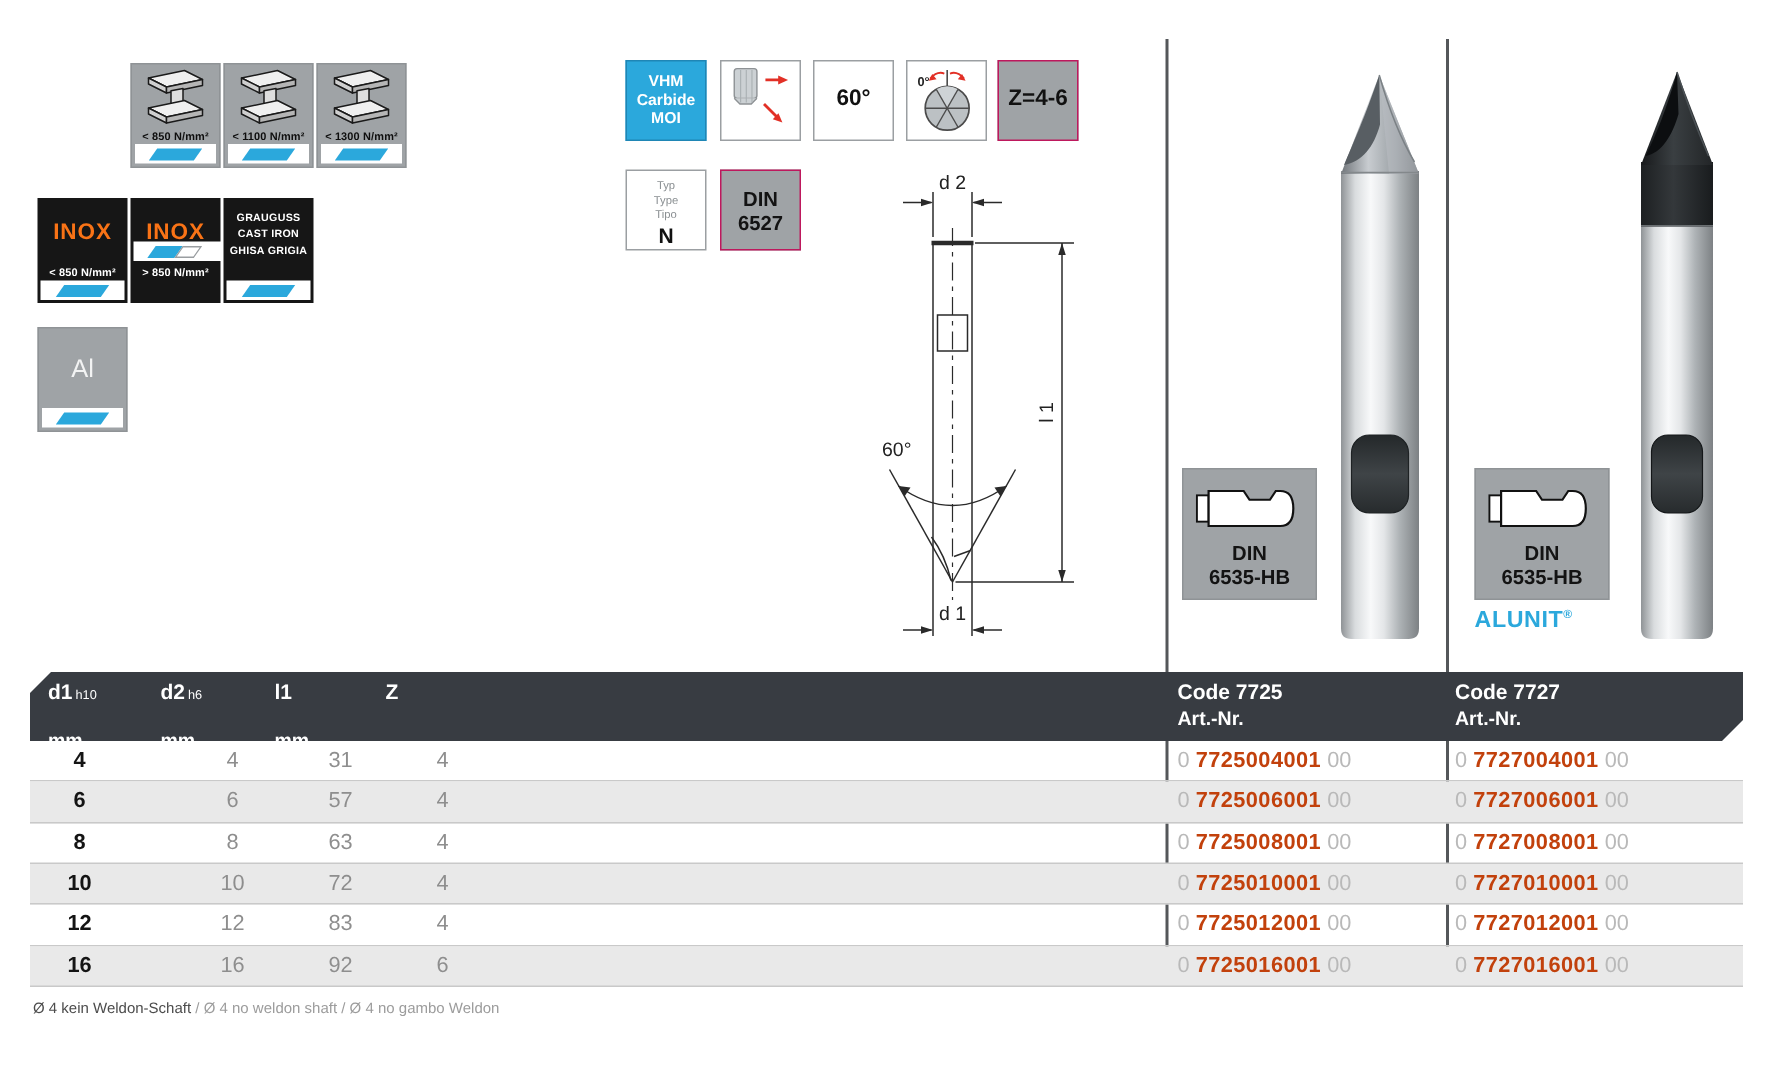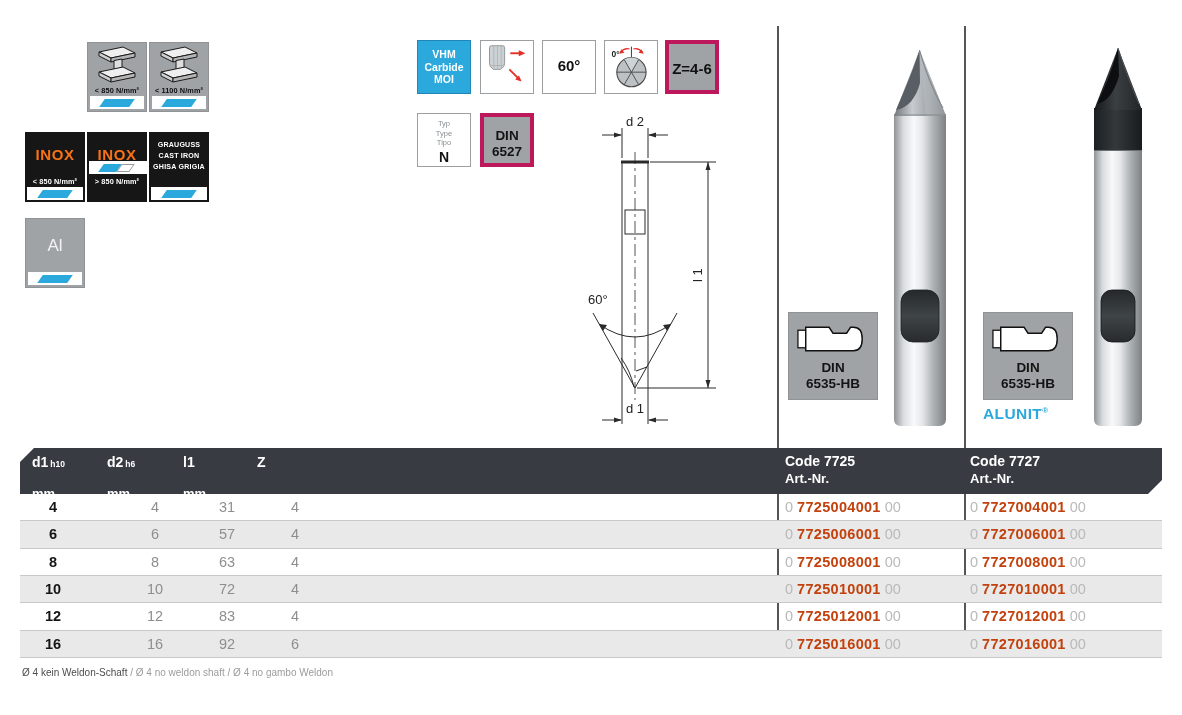--- a/index.html
+++ b/index.html
@@ -22,21 +22,21 @@
   .para-split .p1 { position:absolute; left:12px; top:2.5px; width:28px; height:8px; background:var(--blue); transform:skewX(-35deg); }
   .para-split .p2 { position:absolute; left:30px; top:2.5px; width:13px; height:8px; background:#fff; border:1px solid #9a9ea1; transform:skewX(-35deg); }
   .inox-title { margin-top:14px; text-align:center; color:#f97316; font-weight:bold; font-size:15px; letter-spacing:0.6px; }
   .ci-lines { margin-top:8px; text-align:center; color:#fff; font-weight:bold; font-size:7.1px; line-height:11px; letter-spacing:0.2px; }
   .al-title { margin-top:17px; text-align:center; color:#f2f3f3; font-size:17px; }
 
   
   .picon { position:absolute; width:54px; height:54px; top:40px; }
   .picon.blue { background:var(--blue); border:1px solid #1f86b5; color:#fff; }
   .picon.white { background:#fff; border:1.5px solid #9b9fa2; }
-  .picon.grayp { background:var(--icongray); border:4px solid #be185d; }
+  .picon.grayp { background:var(--icongray); border:1px solid #be185d; }
   .picon.row2 { top:113px; }
   .vhm-lines { font-size:10.5px; font-weight:bold; text-align:center; margin-top:7px; line-height:12.5px; }
   .deg-label { font-size:15px; font-weight:bold; color:#111; text-align:center; line-height:50px; }
   .typ-lines { font-size:7.5px; color:#8a8f92; text-align:center; margin-top:5px; line-height:9.5px; }
   .typ-n { font-size:14px; font-weight:bold; color:#111; text-align:center; margin-top:1px; }
   .din-lines { font-size:13.5px; font-weight:bold; color:#131313; text-align:center; margin-top:11px; line-height:15.5px; }
 
   
   .shankbox { position:absolute; top:312px; width:90px; height:88px; background:var(--icongray);
               border:1px solid #8f9396; text-align:center; }
@@ -50,21 +50,21 @@
   .vseg { position:absolute; width:2px; }
 
   
   .abs { position:absolute; }
 
   
   .thead { position:absolute; left:20px; top:448px; width:1142px; height:46px; background:var(--hdr);
            color:#fff; clip-path:polygon(14px 0, 1142px 0, 1142px 32px, 1128px 46px, 0 46px, 0 14px); }
   .th { position:absolute; top:5px; }
   .th .main { font-size:14px; font-weight:bold; }
-  .th .sub { font-size:8.5px; font-weight:bold; margin-left:2px;text-align:center; }
+  .th .sub { font-size:8.5px; font-weight:normal; margin-left:2px;text-align:center; }
   .th .unit { font-size:13px; font-weight:bold; display:block; margin-top:15px; }
   .th .l1 { font-size:14px; font-weight:bold; display:block; }
   .th .l2 { font-size:13px; font-weight:bold; display:block; margin-top:2px; }
   .trows { position:absolute; left:20px; top:494px; width:1142px; }
   .trow { position:relative; height:27.33px; border-bottom:1px solid #c9c9c9; }
   .trow.alt { background:#e9e9e9; }
   .cell { position:absolute; top:0; line-height:26.5px; font-size:14.5px; color:#8e8e8e; }
   .c-d1 { left:3px;  width:60px; text-align:center; color:#141414; font-weight:bold; }
   .c-d2 { left:105px; width:60px; text-align:center; }
   .c-l1 { left:177px; width:60px; text-align:center; }
@@ -110,20 +110,39 @@
             <path d="M4 8 L16 14 L16 18 L4 12 Z" fill="#cfcfcf"></path>
         <path d="M16 14 L40 9 L40 13 L16 18 Z" fill="#b5b5b5"></path>
             <path d="M19 16.5 L27 15 L27 26.5 L19 28 Z" fill="#dedede"></path>
         <path d="M4 28 L28 23 L40 29 L16 34 Z" fill="#efefef"></path>
             <path d="M4 28 L16 34 L16 38 L4 32 Z" fill="#cfcfcf"></path>
         <path d="M16 34 L40 29 L40 33 L16 38 Z" fill="#b5b5b5"></path>
           </g>
         </svg>
     </div>
     <div class="mat-label">&lt; 1100 N/mm²</div>
+    <div class="mat-strip">
+        <div class="para"></div>
+      </div>
+  </div>
+  <div class="icon gray" style="left:211px; top:42px;">
+    <div class="beam">
+      <svg width="44" height="40" viewBox="0 0 44 40">
+          <g stroke="#1a1a1a" stroke-width="1" stroke-linejoin="round">
+        <path d="M4 8 L28 3 L40 9 L16 14 Z" fill="#efefef"></path>
+            <path d="M4 8 L16 14 L16 18 L4 12 Z" fill="#cfcfcf"></path>
+        <path d="M16 14 L40 9 L40 13 L16 18 Z" fill="#b5b5b5"></path>
+            <path d="M19 16.5 L27 15 L27 26.5 L19 28 Z" fill="#dedede"></path>
+        <path d="M4 28 L28 23 L40 29 L16 34 Z" fill="#efefef"></path>
+            <path d="M4 28 L16 34 L16 38 L4 32 Z" fill="#cfcfcf"></path>
+        <path d="M16 34 L40 29 L40 33 L16 38 Z" fill="#b5b5b5"></path>
+          </g>
+        </svg>
+    </div>
+    <div class="mat-label">&lt; 1300 N/mm²</div>
     <div class="mat-strip">
         <div class="para"></div>
       </div>
   </div>
 
   <div class="icon dark" style="left:25px; top:132px;">
     <div class="inox-title">INOX</div>
     <div class="mat-label">&lt; 850 N/mm²</div>
     <div class="mat-strip">
         <div class="para"></div>

